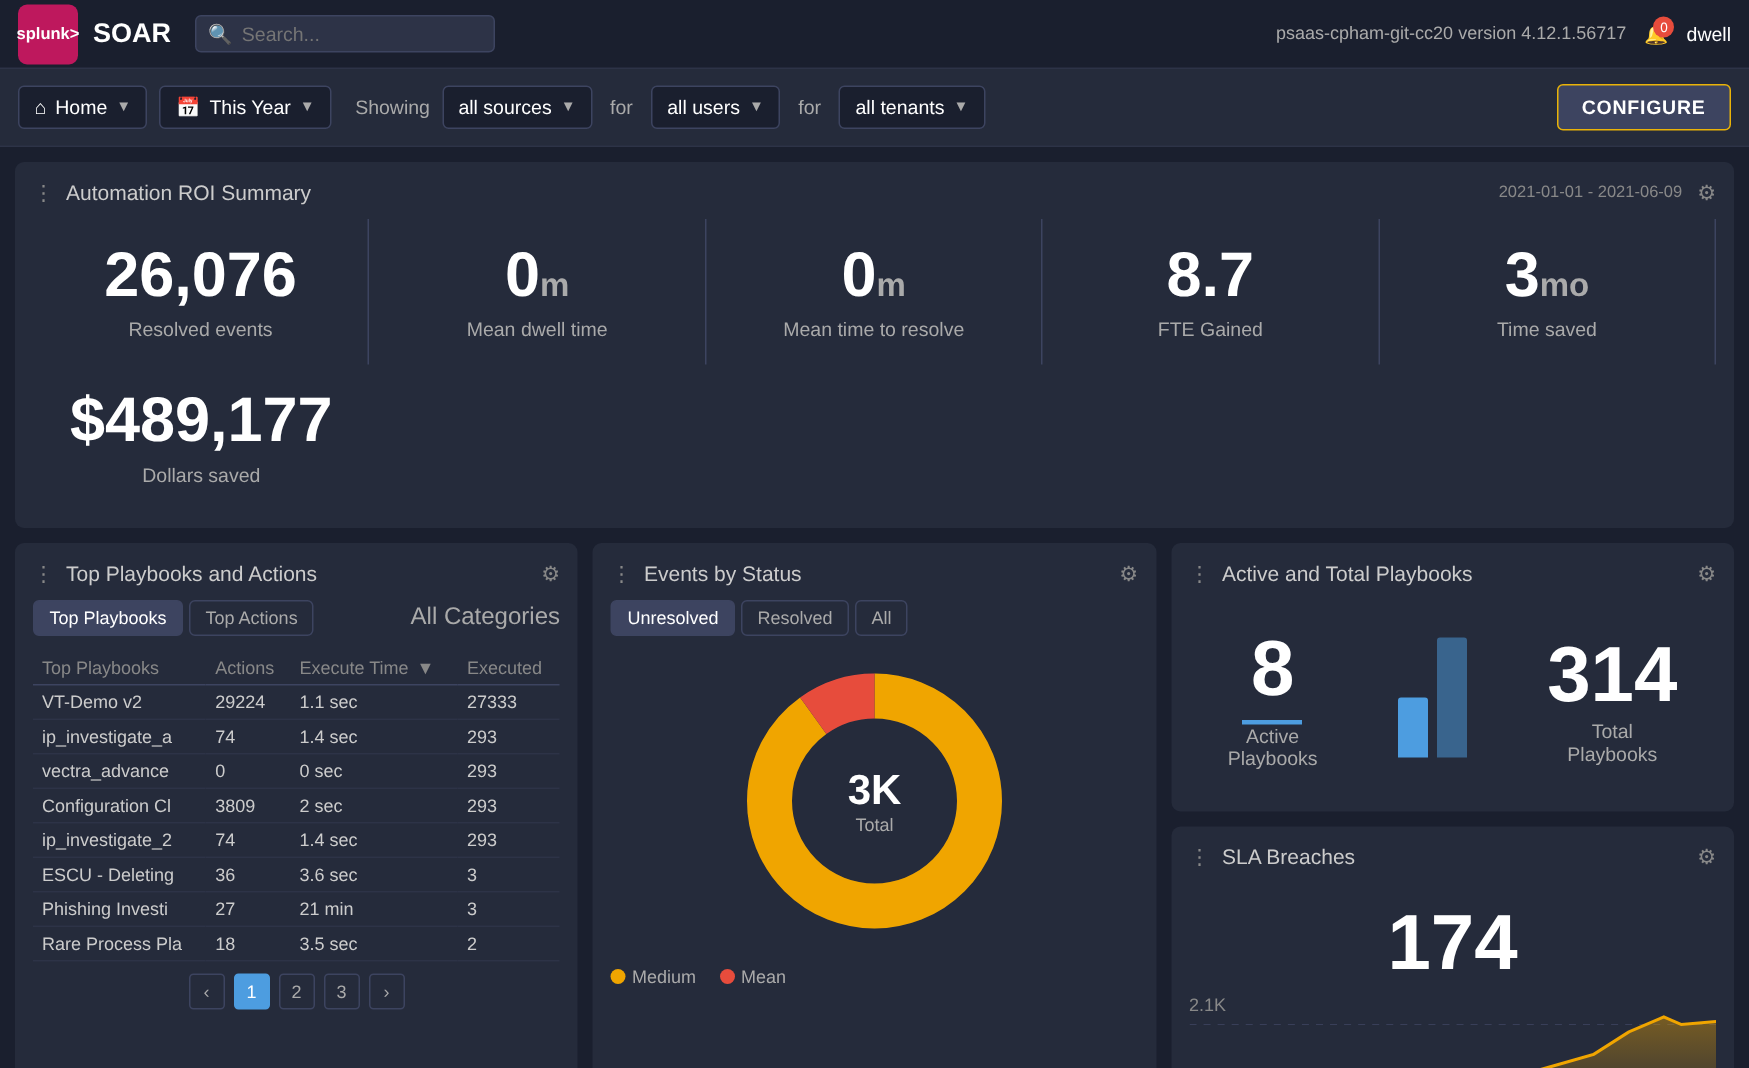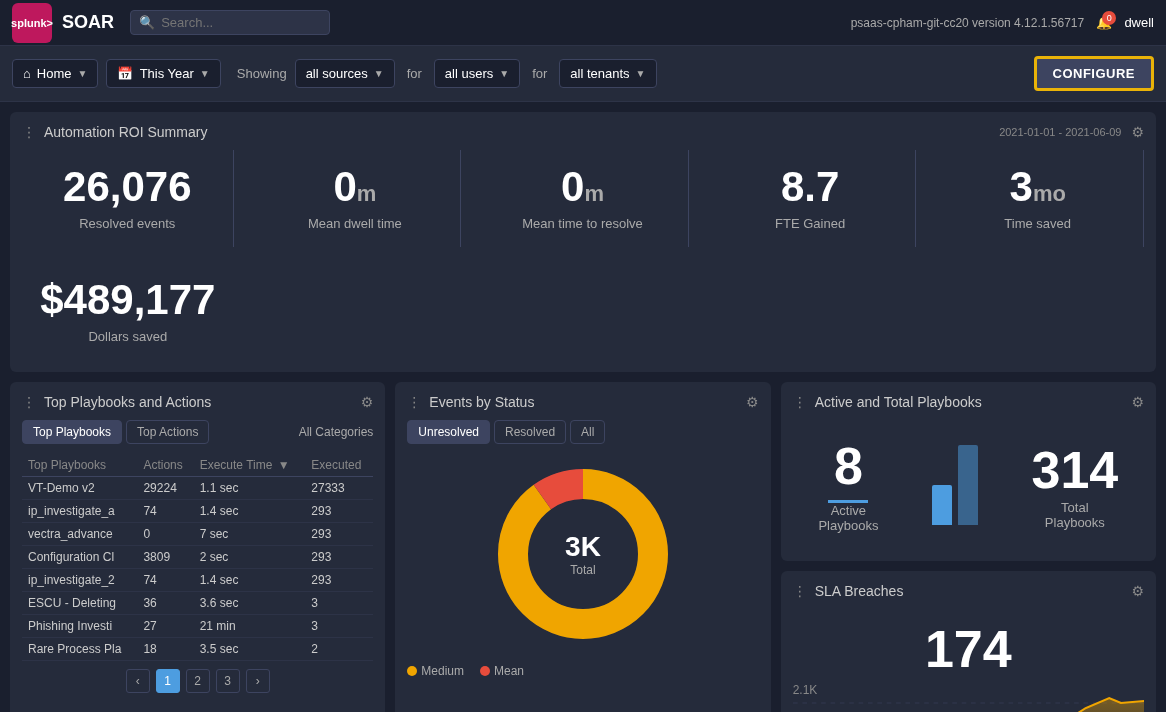--- a/index.html
+++ b/index.html
@@ -5,63 +5,63 @@
     * { box-sizing: border-box; margin: 0; padding: 0; }
     body { background: #1a1f2e; color: #fff; font-family: Arial, sans-serif; font-size: 13px; min-width: 1166px; }
 
     
     .header { background: #1a1f2e; display: flex; align-items: center; padding: 0 12px; height: 46px; border-bottom: 1px solid #2d3347; }
     .logo { background: #be185d; width: 40px; height: 40px; border-radius: 6px; display: flex; align-items: center; justify-content: center; margin-right: 10px; flex-shrink: 0; }
     .logo-text { color: #fff; font-weight: bold; font-size: 11px; }
     .app-title { color: #fff; font-size: 18px; font-weight: bold; margin-right: 16px; }
     .search-bar { flex: 0 0 200px; background: #2d3347; border: 1px solid #3d4460; border-radius: 4px; display: flex; align-items: center; padding: 4px 8px; }
     .search-bar input { background: transparent; border: none; color: #aaa; outline: none; width: 100%; font-size: 13px; }
-    .header-right { margin-left: auto; display: flex; align-items: center; gap: 12px; }
+    .header-right { margin-left: auto; display: flex; align-items: flex-start; gap: 12px; }
     .version-info { color: #aaa; font-size: 12px; }
     .bell-icon { position: relative; }
     .bell-badge { position: absolute; top: -4px; right: -4px; background: #e74c3c; border-radius: 50%; width: 14px; height: 14px; font-size: 9px; display: flex; align-items: center; justify-content: center; }
     .admin-label { color: #fff; font-size: 13px; }
 
     
     .toolbar { background: #252b3b; display: flex; align-items: center; padding: 10px 12px; gap: 8px; border-bottom: 1px solid #2d3347; }
     .dropdown-btn { background: #1a1f2e; border: 1px solid #3d4460; border-radius: 4px; color: #fff; padding: 6px 10px; display: flex; align-items: center; gap: 6px; cursor: pointer; font-size: 13px; white-space: nowrap; }
     .dropdown-btn .chevron { color: #aaa; font-size: 10px; }
     .showing-label { color: #aaa; margin-left: 8px; }
     .for-label { color: #aaa; margin: 0 4px; }
-    .configure-btn { margin-left: auto; background: #3d4460; border: 3px solid #eab308; border-radius: 4px; color: #fff; padding: 7px 16px; cursor: pointer; font-size: 13px; font-weight: bold; letter-spacing: 0.5px; }
+    .configure-btn { margin-left: auto; background: #3d4460; border: 1px solid #eab308; border-radius: 4px; color: #fff; padding: 7px 16px; cursor: pointer; font-size: 13px; font-weight: bold; letter-spacing: 0.5px; }
 
     
     .main { padding: 10px; display: flex; flex-direction: column; gap: 10px; }
 
     
     .card { background: #252b3b; border-radius: 6px; padding: 12px; }
     .card-header { display: flex; align-items: center; justify-content: space-between; margin-bottom: 10px; }
     .card-title { color: #ccc; font-size: 14px; }
     .card-date { color: #888; font-size: 11px; }
     .gear-icon { color: #888; cursor: pointer; font-size: 14px; }
     .grid-icon { color: #888; font-size: 14px; margin-right: 8px; }
 
     
     .roi-card { }
-    .roi-grid { display: grid; grid-template-columns: repeat(5, 1fr); gap: 16px; }
+    .roi-grid { display: grid; grid-template-columns: repeat(5, 1fr); gap: 0; }
     .roi-item { text-align: center; padding: 16px 8px; border-right: 1px solid #3d4460; }
     .roi-item:last-child { border-right: none; }
     .roi-value { font-size: 42px; font-weight: bold; color: #fff; line-height: 1; }
     .roi-label { color: #aaa; font-size: 13px; margin-top: 8px; }
     .roi-unit { font-size: 22px; color: #aaa; }
 
     
     .bottom-grid { display: grid; grid-template-columns: 1fr 1fr 1fr; gap: 10px; }
 
     
     .filter-row { display: flex; align-items: center; justify-content: space-between; margin-bottom: 10px; }
     .btn-group { display: flex; gap: 4px; }
     .btn-filter { background: transparent; border: 1px solid #3d4460; border-radius: 4px; color: #aaa; padding: 4px 10px; cursor: pointer; font-size: 12px; }
     .btn-filter.active { background: #3d4460; color: #fff; }
-    .all-categories { color: #aaa; font-size: 12px; }
+    .all-categories { color: #aaa; font-size: 16px; }
     table { width: 100%; border-collapse: collapse; font-size: 12px; }
     th { color: #888; font-weight: normal; text-align: left; padding: 4px 6px; border-bottom: 1px solid #3d4460; }
     td { color: #ccc; padding: 4px 6px; border-bottom: 1px solid #2d3347; }
     .sort-icon { color: #888; margin-left: 2px; }
     .pagination { display: flex; align-items: center; gap: 6px; margin-top: 8px; justify-content: center; }
     .page-btn { background: transparent; border: 1px solid #3d4460; border-radius: 3px; color: #aaa; width: 24px; height: 24px; display: flex; align-items: center; justify-content: center; cursor: pointer; font-size: 12px; }
     .page-btn.active { background: #4d9de0; border-color: #4d9de0; color: #fff; }
 
     
     .donut-container { display: flex; flex-direction: column; align-items: flex-start; }
@@ -220,21 +220,21 @@
     </tr>
             <tr>
       <td>ip_investigate_a</td>
       <td>74</td>
       <td>1.4 sec</td>
       <td>293</td>
     </tr>
             <tr>
       <td>vectra_advance</td>
       <td>0</td>
-      <td>7 sec</td>
+      <td>0 sec</td>
       <td>293</td>
     </tr>
             <tr>
       <td>Configuration Cl</td>
       <td>3809</td>
       <td>2 sec</td>
       <td>293</td>
     </tr>
             <tr>
       <td>ip_investigate_2</td>

